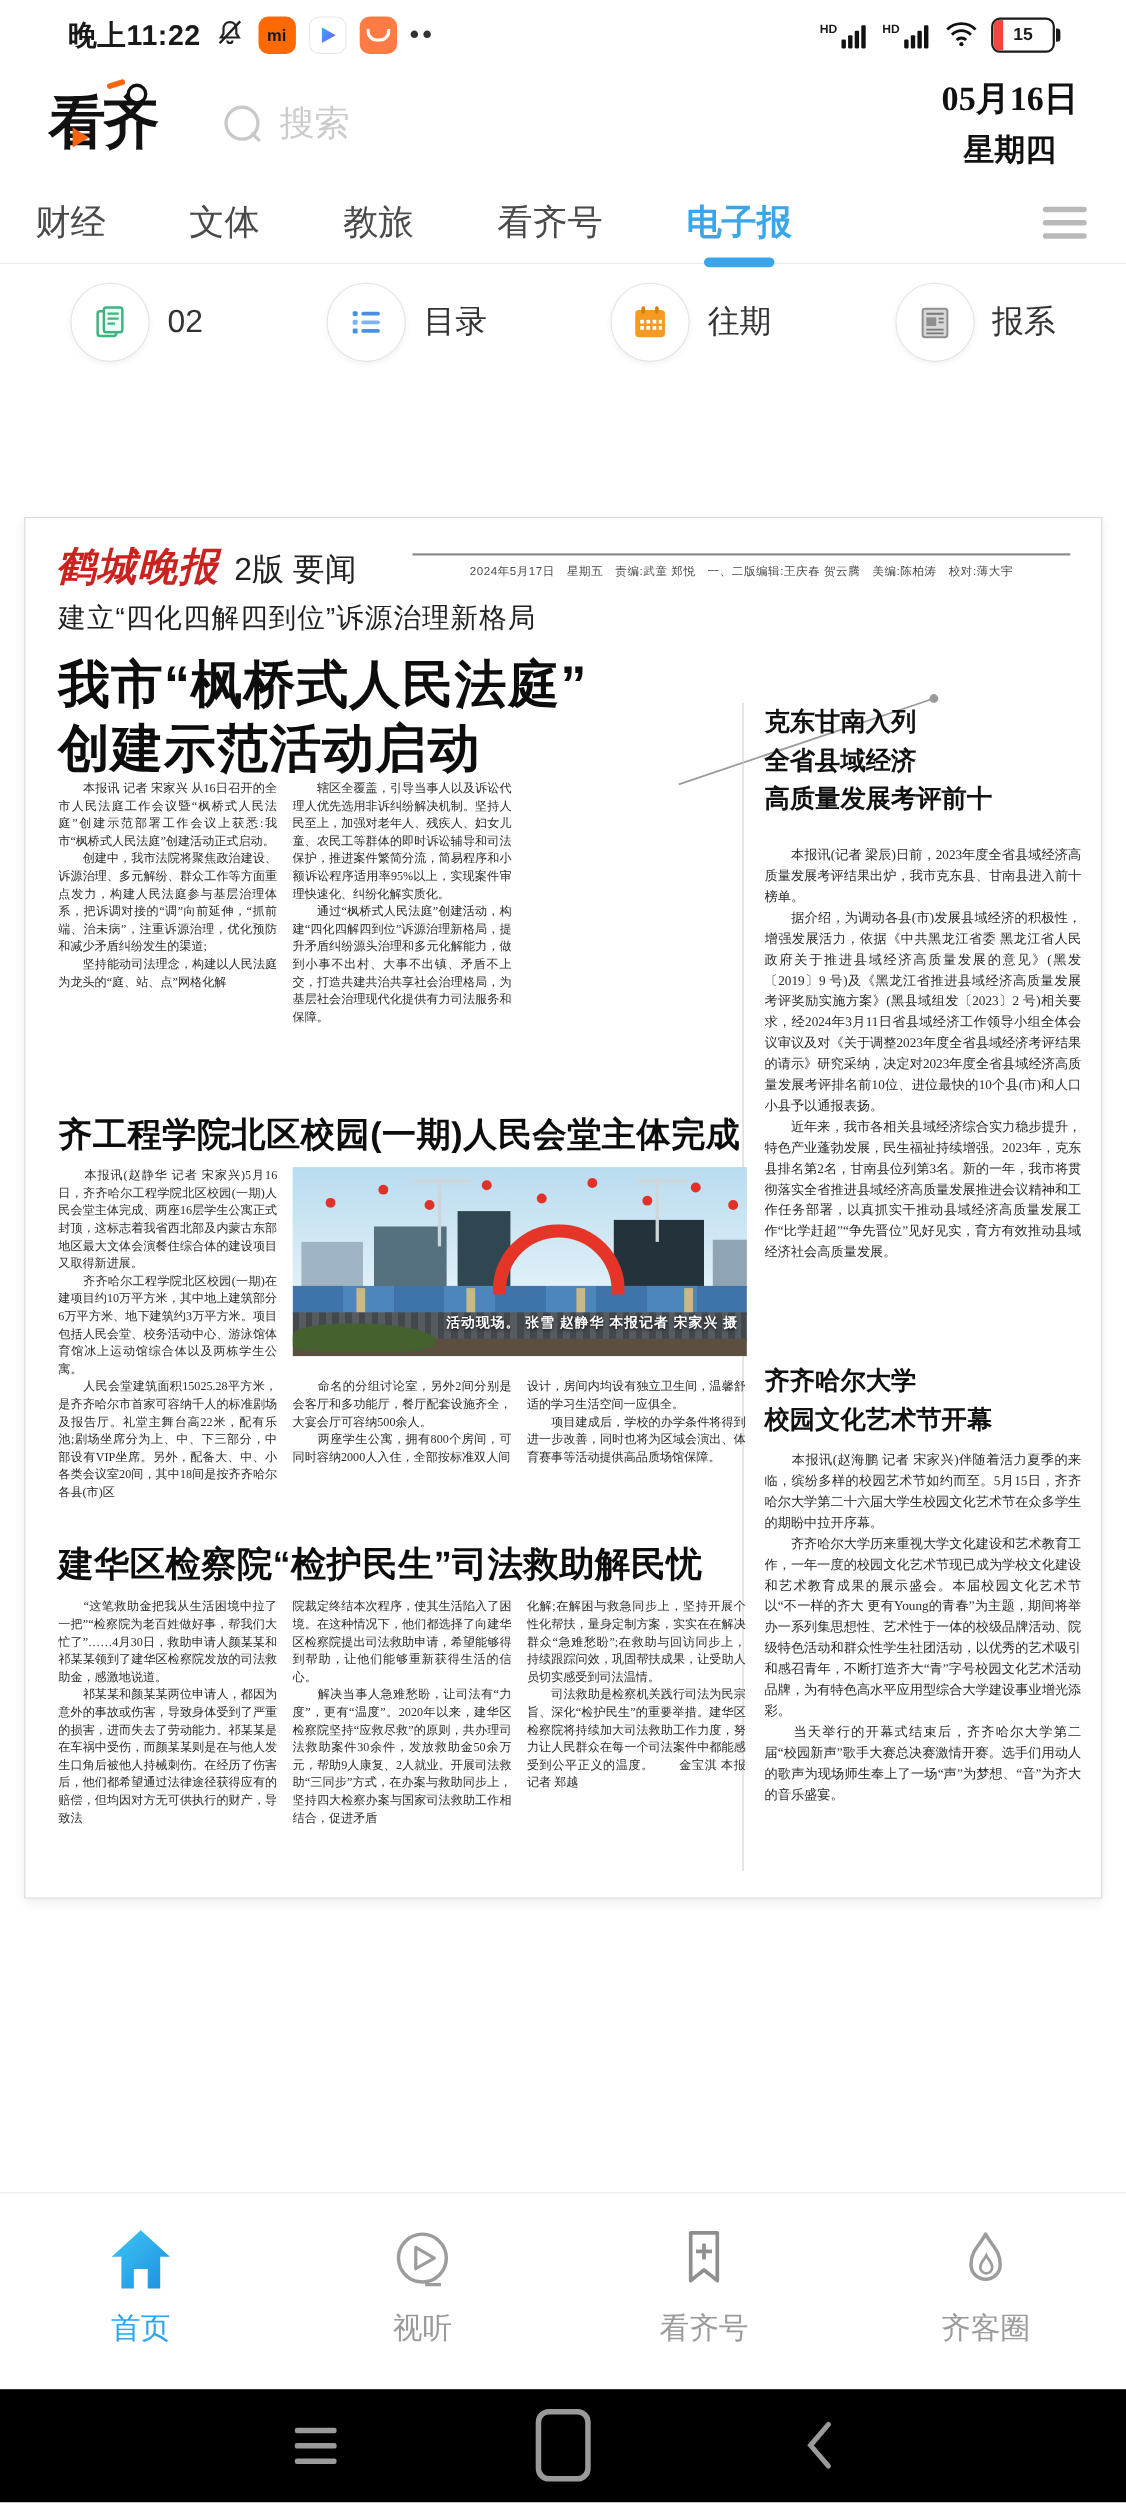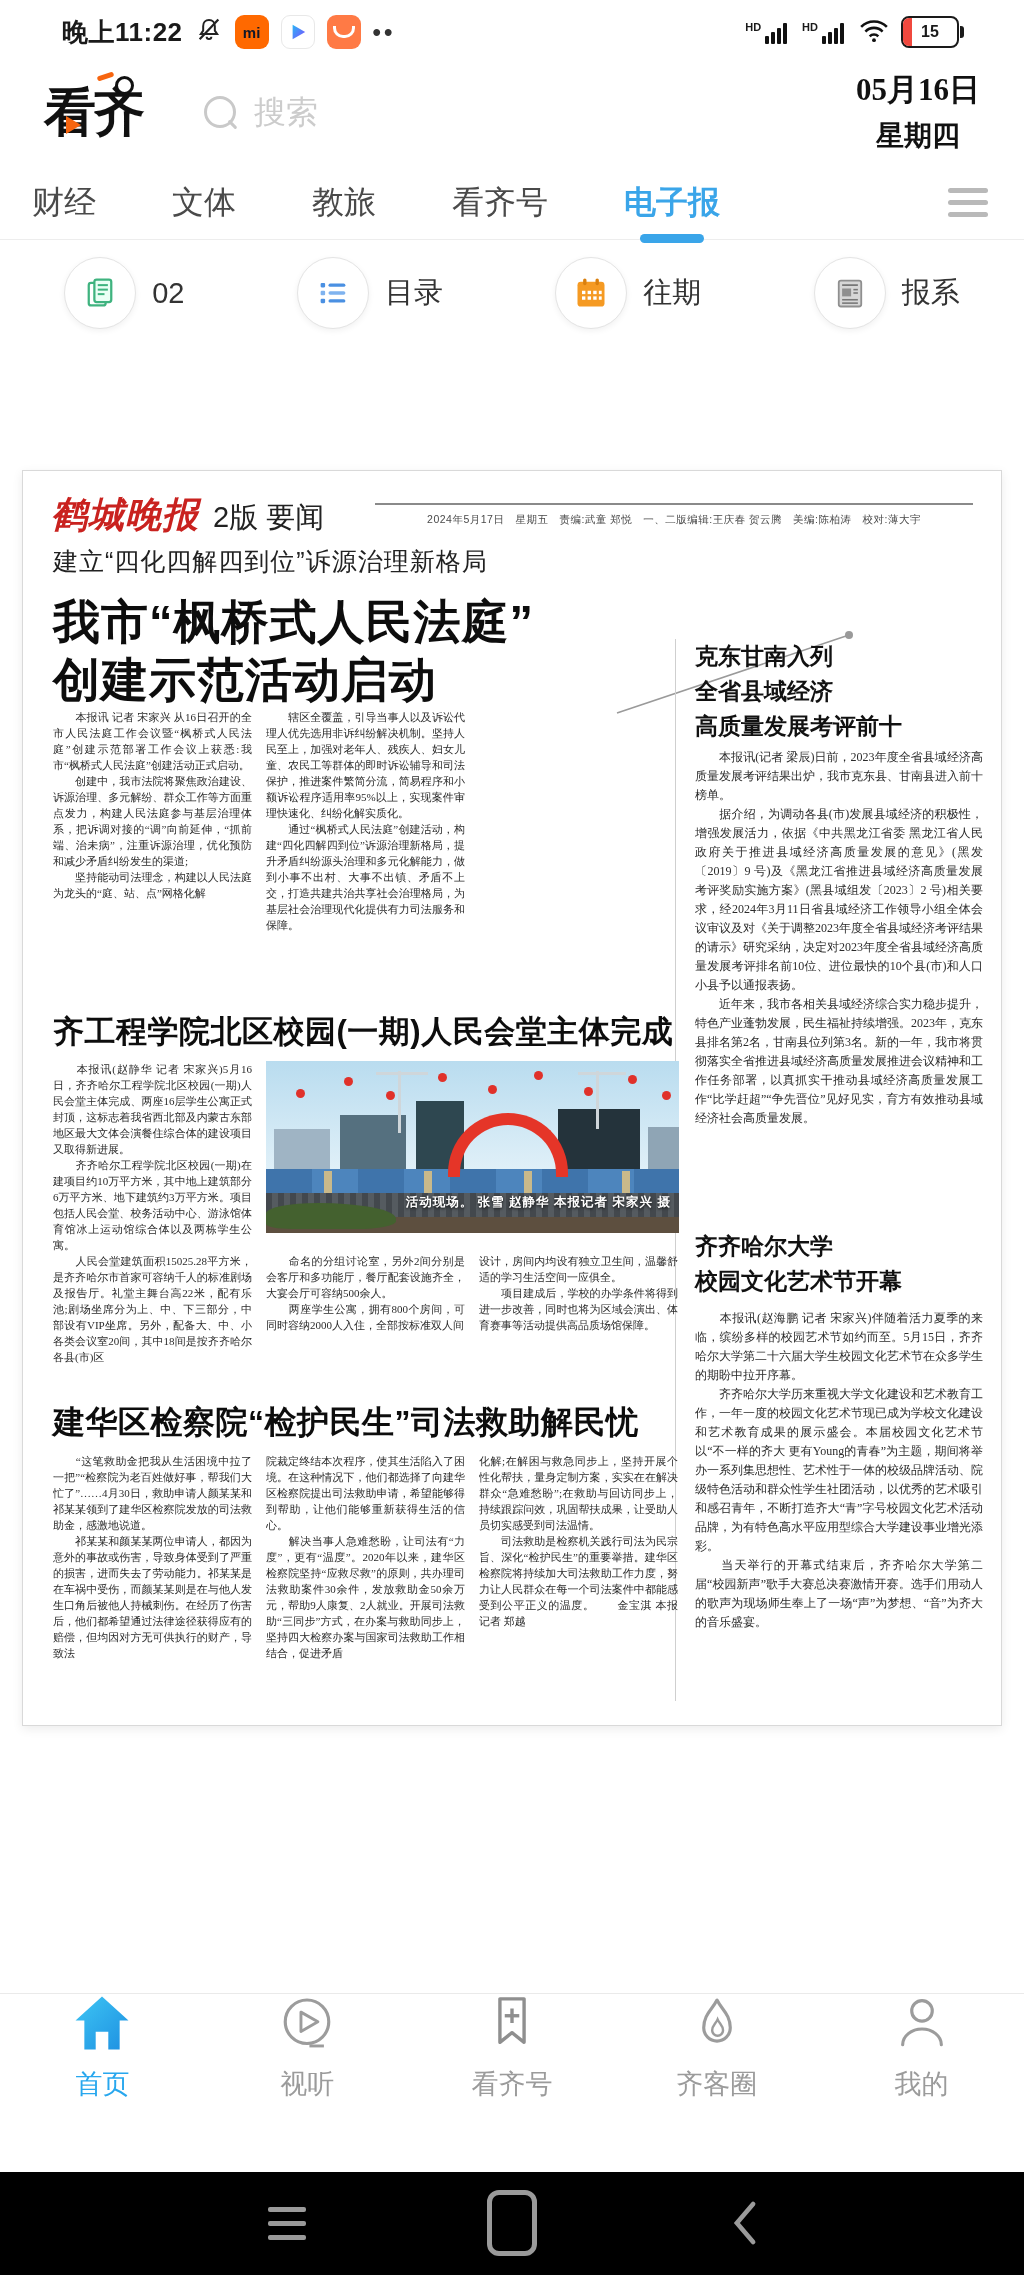--- a/index.html
+++ b/index.html
@@ -76,21 +76,21 @@
   .newscol{font-family:Liberation Serif, serif;font-size:11px;line-height:16px;color:#2b2b2b;
     text-align:justify;white-space:pre-line;overflow:hidden}
   .main-cols{position:absolute;top:238px;left:30px;width:626px;height:290px;display:flex;gap:14px}
   .main-cols .newscol{width:199px;height:290px}
 
   .vdivider{position:absolute;left:652px;top:168px;width:1px;height:1062px;background:#cfcfcf}
   .rightcol{position:absolute;left:672px;top:168px;width:288px;height:1066px;display:flex;flex-direction:column}
   .side-title{font-size:23px;line-height:35px;font-weight:800;color:#111;white-space:pre-line}
   .side-body{font-family:"Liberation Serif",serif;font-size:12px;line-height:19px;color:#2b2b2b;
     text-align:justify;white-space:pre-line;overflow:hidden}
-  .side-body.b1{height:468px;margin-top:4px}
+  .side-body.b1{height:468px;margin-top:24px}
   .side-body.b2{height:400px;margin-top:10px}
   .side-title.t2{margin-top:18px}
 
   .art2-title{position:absolute;top:540px;left:30px;width:626px;font-size:31px;font-weight:800;color:#0d0d0d;letter-spacing:.5px}
   .art2-body{position:absolute;top:590px;left:30px;width:626px;display:flex;gap:14px}
   .art2-body .c1{width:199px;height:336px}
   .art2-right{width:413px}
   .photo{position:relative;width:413px;height:172px;overflow:hidden;background:linear-gradient(#b9dcef,#e4f2f9 70%)}
   .ph-bld{position:absolute}
   .ph-wall{position:absolute;left:0;right:0;bottom:38px;height:26px;background:
@@ -109,21 +109,21 @@
     text-shadow:0 1px 3px rgba(0,0,0,.9);font-weight:600}
   .art2-below{display:flex;gap:14px;margin-top:20px}
   .art2-below .newscol{width:199px;height:150px}
 
   .art3-title{position:absolute;top:930px;left:30px;width:626px;font-size:32px;font-weight:800;color:#0d0d0d;letter-spacing:.5px}
   .art3-cols{position:absolute;top:982px;left:30px;width:626px;height:252px;display:flex;gap:14px}
   .art3-cols .newscol{width:199px;height:252px}
 
   
   .tabbar{position:absolute;top:1993px;left:0;width:1024px;height:140px;border-top:1px solid #eaeaea;
-    display:flex;align-items:flex-start;justify-content:space-around;background:#fff}
+    display:flex;align-items:flex-end;justify-content:space-around;background:#fff}
   .tab-item{display:flex;flex-direction:column;align-items:center;width:160px}
   .tab-label{font-size:27px;color:#9b9b9b;margin-top:10px}
   .tab-item.active .tab-label{color:#28a7ee}
 
   
   .androidnav{position:absolute;top:2172px;left:0;width:1024px;height:103px;background:#000;
     display:flex;align-items:center}
   .an-btn{position:absolute;display:flex;align-items:center;justify-content:center;width:90px;height:90px;top:6px}
   .an-menu{left:242px;display:flex;flex-direction:column;gap:9px}
   .an-menu span{width:38px;height:5px;background:#9a9a9a;border-radius:2px}
@@ -428,29 +428,20 @@
   </div>
   <div class="tab-item">
     <span>
       <svg width="58" height="58" viewBox="0 0 48 48">
           <path d="M24 5 C20 13 13 17 13 28 a11 11 0 0 0 22 0 C35 17 28 13 24 5 z" fill="none" stroke="#9c9c9c" stroke-width="2.6" stroke-linejoin="round"></path>
           <path d="M20 30 a4.5 4.5 0 0 0 9 0 c0-4-3-5.5-4.5-9 c-1.5 3.5-4.5 5-4.5 9z" fill="none" stroke="#9c9c9c" stroke-width="2"></path>
         </svg>
     </span>
     <span class="tab-label">齐客圈</span>
   </div>
-  <div class="tab-item">
-    <span>
-      <svg width="58" height="58" viewBox="0 0 48 48">
-          <circle cx="24" cy="14" r="8.5" fill="none" stroke="#9c9c9c" stroke-width="2.6"></circle>
-          <path d="M8 42 a16 13 0 0 1 32 0" fill="none" stroke="#9c9c9c" stroke-width="2.6" stroke-linecap="round"></path>
-        </svg>
-    </span>
-    <span class="tab-label">我的</span>
-  </div>
 </div>
 
 <div class="androidnav">
   <div class="an-btn an-menu">
       <span></span>
       <span></span>
       <span></span>
     </div>
   <div class="an-btn an-home">
       <div></div>

